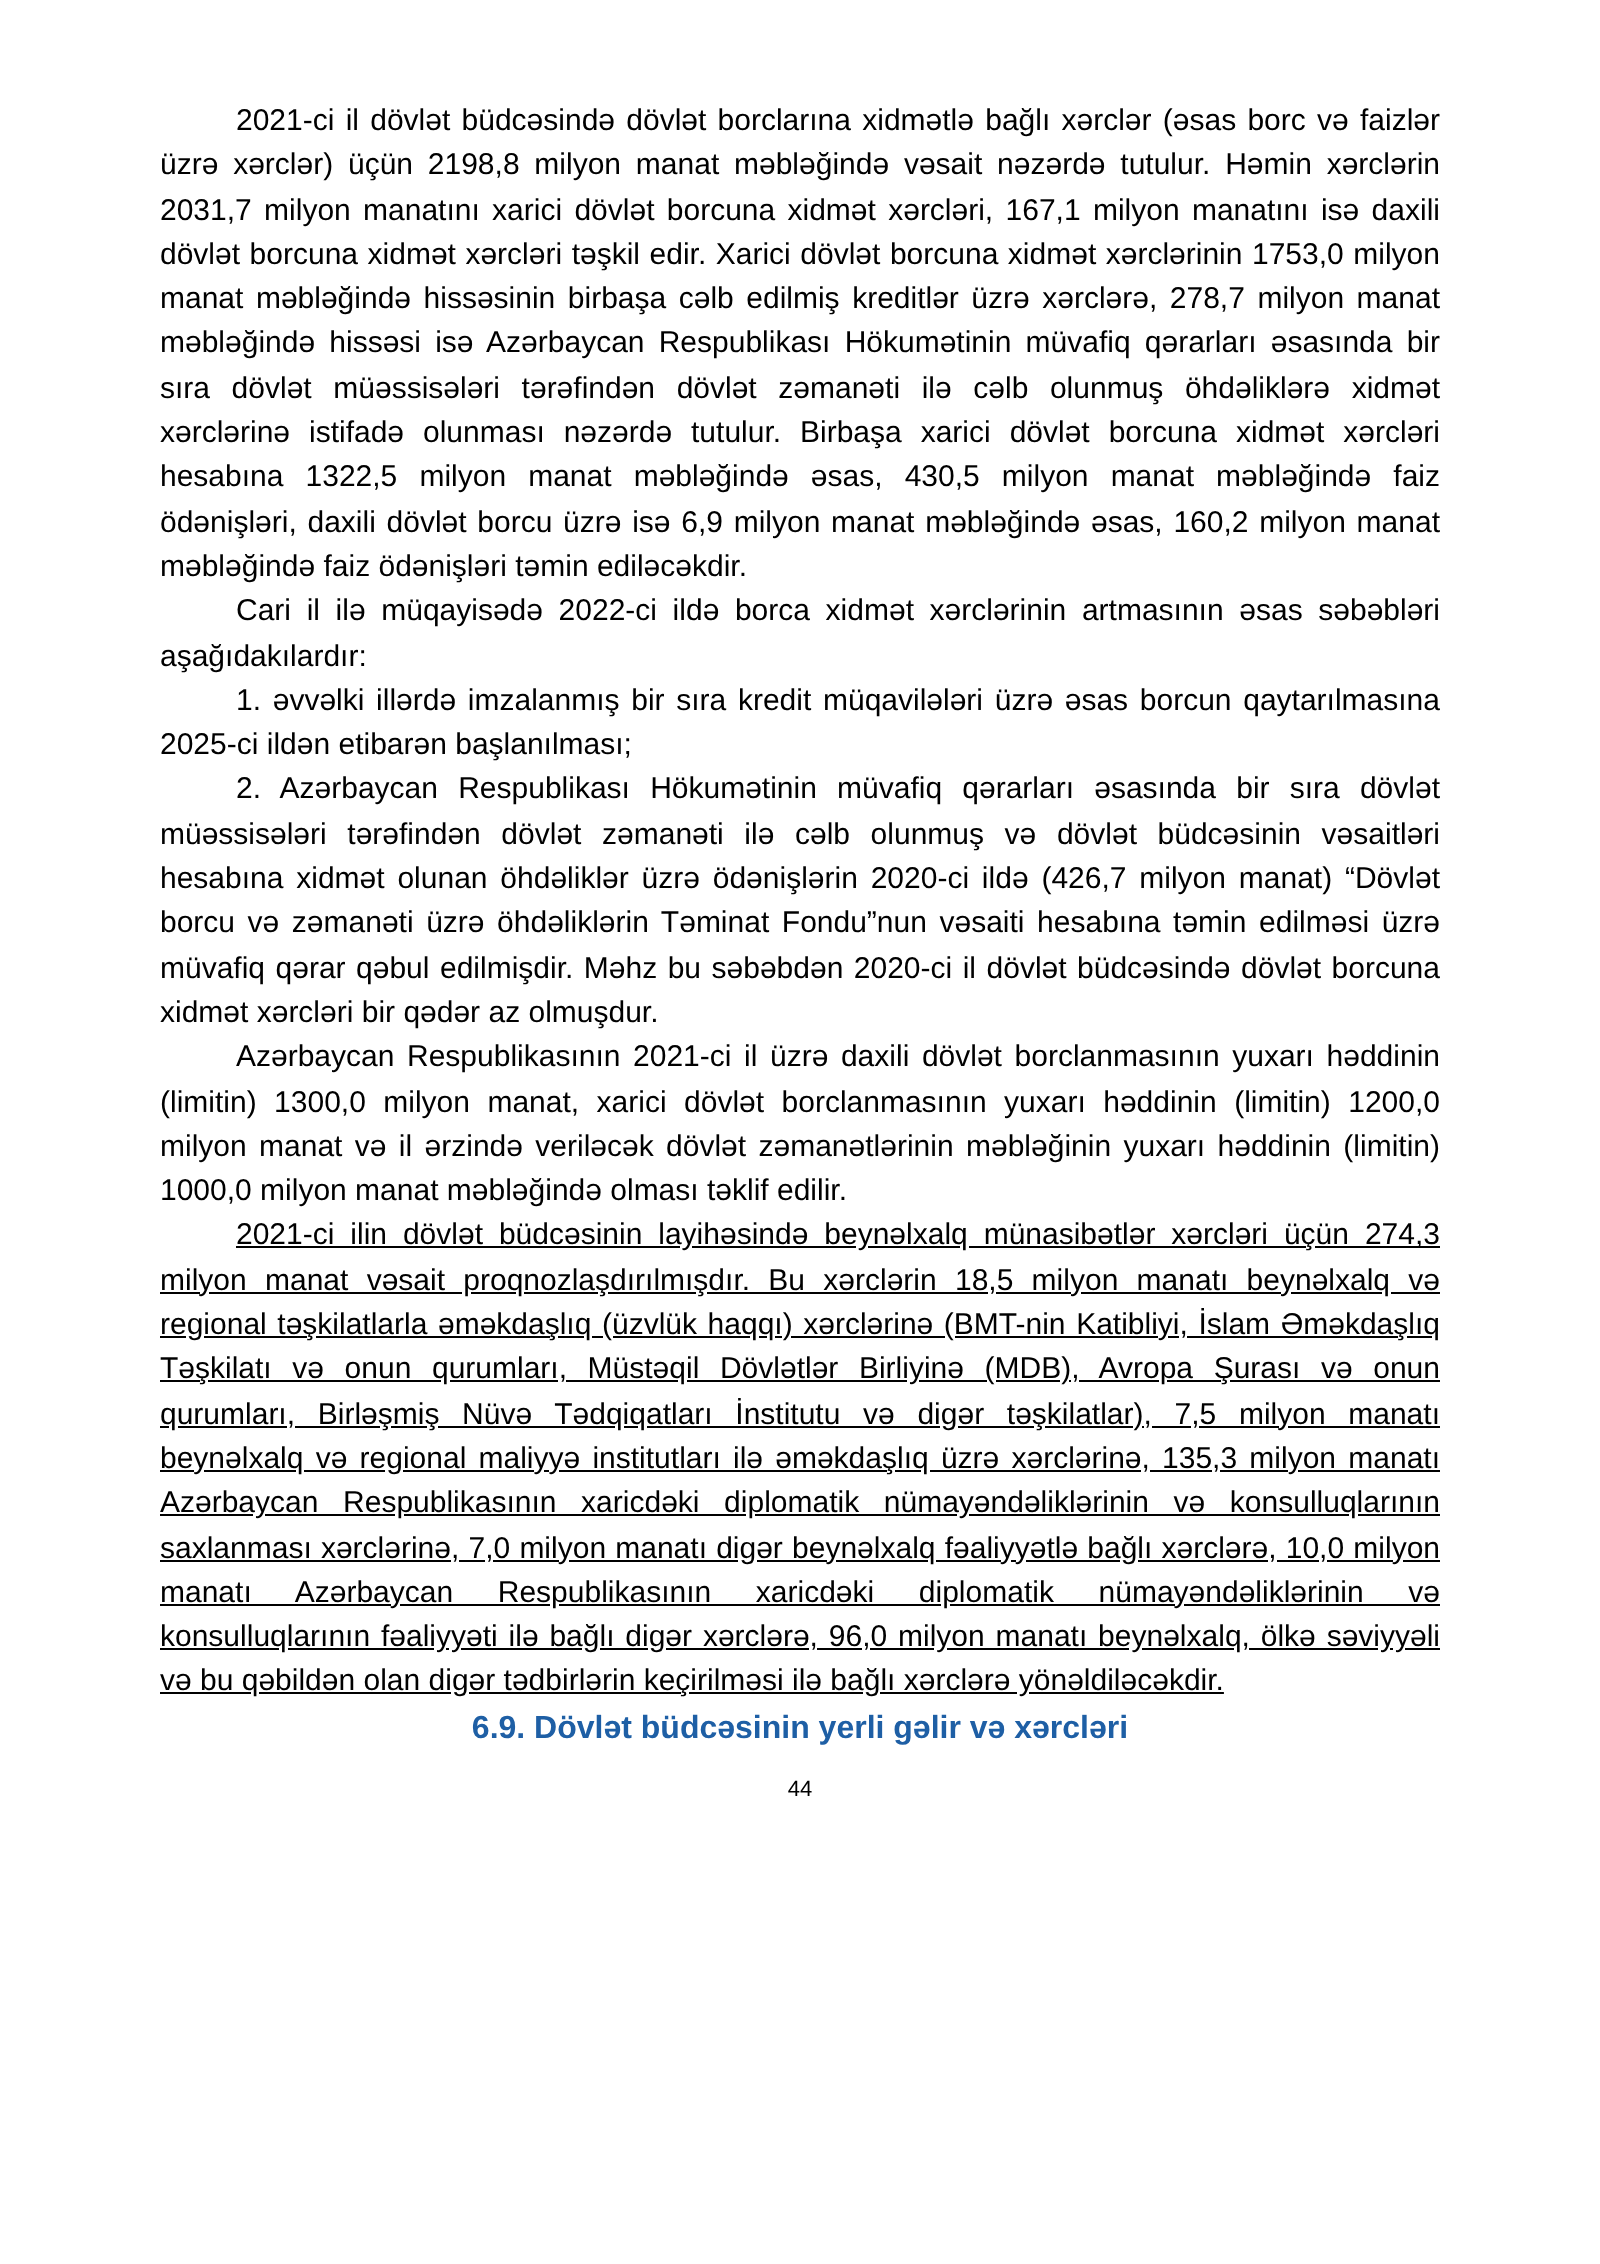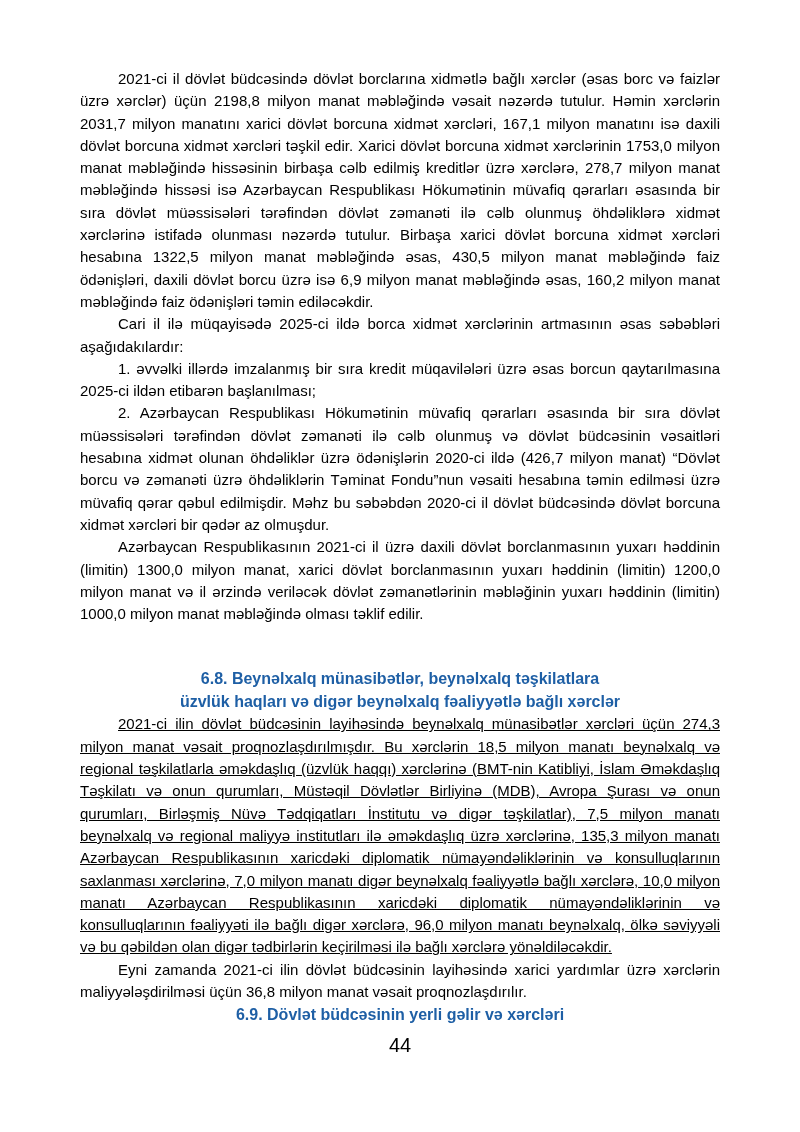--- a/index.html
+++ b/index.html
@@ -7,21 +7,21 @@
     padding: 0;
     background: #ffffff;
   }
   .page {
     position: relative;
     width: 800px;
     height: 1132px;
     margin: 0 auto;
     background: #ffffff;
     box-sizing: border-box;
-    padding: 68px 80px 0 80px;
+    padding: 50px 80px 0 80px;
     font-family: "Liberation Sans", "DejaVu Sans", sans-serif;
     color: #000000;
     overflow: hidden;
   }
   p.body-par {
     margin: 0;
     font-size: 15px;
     line-height: 22.3px;
     text-align: justify;
     text-indent: 38px;
@@ -40,46 +40,41 @@
   }
   .par-after-heading {
     margin-top: 22px;
     text-decoration: underline;
   }
   .heading-6-9 {
   }
   .page-number {
     margin-top: 9px;
     text-align: center;
-    font-size: 20px;
+    font-size: 11px;
     line-height: 20px;
     color: #000000;
   }
 </style>
 </head>
 <body>
 
 <div class="page">
 
   <p class="body-par">2021-ci il dövlət büdcəsində dövlət borclarına xidmətlə bağlı xərclər (əsas borc və faizlər üzrə xərclər) üçün 2198,8 milyon manat məbləğində vəsait nəzərdə tutulur. Həmin xərclərin 2031,7 milyon manatını xarici dövlət borcuna xidmət xərcləri, 167,1 milyon manatını isə daxili dövlət borcuna xidmət xərcləri təşkil edir. Xarici dövlət borcuna xidmət xərclərinin 1753,0 milyon manat məbləğində hissəsinin birbaşa cəlb edilmiş kreditlər üzrə xərclərə, 278,7 milyon manat məbləğində hissəsi isə Azərbaycan Respublikası Hökumətinin müvafiq qərarları əsasında bir sıra dövlət müəssisələri tərəfindən dövlət zəmanəti ilə cəlb olunmuş öhdəliklərə xidmət xərclərinə istifadə olunması nəzərdə tutulur. Birbaşa xarici dövlət borcuna xidmət xərcləri hesabına 1322,5 milyon manat məbləğində əsas, 430,5 milyon manat məbləğində faiz ödənişləri, daxili dövlət borcu üzrə isə 6,9 milyon manat məbləğində əsas, 160,2 milyon manat məbləğində faiz ödənişləri təmin ediləcəkdir.</p>
 
-  <p class="body-par">Cari il ilə müqayisədə 2025-ci ildə borca xidmət xərclərinin artmasının əsas səbəbləri aşağıdakılardır:</p>
+  <p class="body-par">Cari il ilə müqayisədə 2022-ci ildə borca xidmət xərclərinin artmasının əsas səbəbləri aşağıdakılardır:</p>
 
   <p class="body-par">1. əvvəlki illərdə imzalanmış bir sıra kredit müqavilələri üzrə əsas borcun qaytarılmasına 2025-ci ildən etibarən başlanılması;</p>
 
   <p class="body-par">2. Azərbaycan Respublikası Hökumətinin müvafiq qərarları əsasında bir sıra dövlət müəssisələri tərəfindən dövlət zəmanəti ilə cəlb olunmuş və dövlət büdcəsinin vəsaitləri hesabına xidmət olunan öhdəliklər üzrə ödənişlərin 2020-ci ildə (426,7 milyon manat) “Dövlət borcu və zəmanəti üzrə öhdəliklərin Təminat Fondu”nun vəsaiti hesabına təmin edilməsi üzrə müvafiq qərar qəbul edilmişdir. Məhz bu səbəbdən 2020-ci il dövlət büdcəsində dövlət borcuna xidmət xərcləri bir qədər az olmuşdur.</p>
 
   <p class="body-par">Azərbaycan Respublikasının 2021-ci il üzrə daxili dövlət borclanmasının yuxarı həddinin (limitin) 1300,0 milyon manat, xarici dövlət borclanmasının yuxarı həddinin (limitin) 1200,0 milyon manat və il ərzində veriləcək dövlət zəmanətlərinin məbləğinin yuxarı həddinin (limitin) 1000,0 milyon manat məbləğində olması təklif edilir.</p>
 
-  <div class="heading heading-6-8">
-    <div>6.8. Beynəlxalq münasibətlər, beynəlxalq təşkilatlara</div>
-    <div>üzvlük haqları və digər beynəlxalq fəaliyyətlə bağlı xərclər</div>
-  </div>
 
   <p class="body-par par-after-heading">2021-ci ilin dövlət büdcəsinin layihəsində beynəlxalq münasibətlər xərcləri üçün 274,3 milyon manat vəsait proqnozlaşdırılmışdır. Bu xərclərin 18,5 milyon manatı beynəlxalq və regional təşkilatlarla əməkdaşlıq (üzvlük haqqı) xərclərinə (BMT-nin Katibliyi, İslam Əməkdaşlıq Təşkilatı və onun qurumları, Müstəqil Dövlətlər Birliyinə (MDB), Avropa Şurası və onun qurumları, Birləşmiş Nüvə Tədqiqatları İnstitutu və digər təşkilatlar), 7,5 milyon manatı beynəlxalq və regional maliyyə institutları ilə əməkdaşlıq üzrə xərclərinə, 135,3 milyon manatı Azərbaycan Respublikasının xaricdəki diplomatik nümayəndəliklərinin və konsulluqlarının saxlanması xərclərinə, 7,0 milyon manatı digər beynəlxalq fəaliyyətlə bağlı xərclərə, 10,0 milyon manatı Azərbaycan Respublikasının xaricdəki diplomatik nümayəndəliklərinin və konsulluqlarının fəaliyyəti ilə bağlı digər xərclərə, 96,0 milyon manatı beynəlxalq, ölkə səviyyəli və bu qəbildən olan digər tədbirlərin keçirilməsi ilə bağlı xərclərə yönəldiləcəkdir.</p>
 
-  <p class="body-par">Eyni zamanda 2021-ci ilin dövlət büdcəsinin layihəsində xarici yardımlar üzrə xərclərin maliyyələşdirilməsi üçün 36,8 milyon manat vəsait proqnozlaşdırılır.</p>
 
   <div class="heading heading-6-9">6.9. Dövlət büdcəsinin yerli gəlir və xərcləri</div>
 
   <div class="page-number">44</div>
 
 </div>
 
 </body></html>

